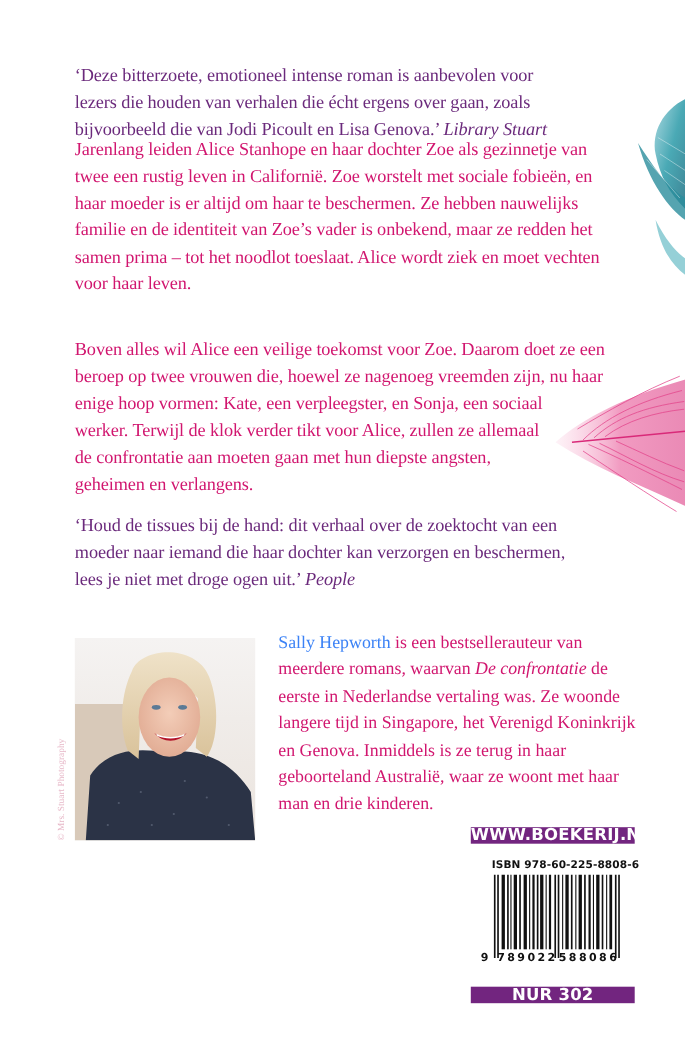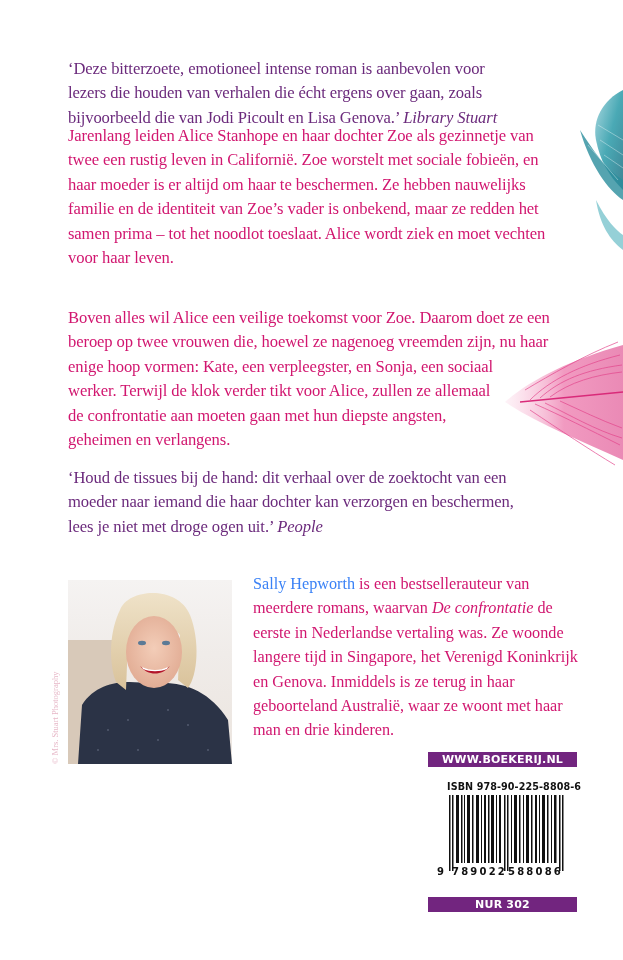--- a/index.html
+++ b/index.html
@@ -36,21 +36,21 @@
   .bio {
     position: absolute; left: 253px; top: 572px; width: 340px;
     font-family: "Liberation Serif", serif; font-size: 16.2px; line-height: 24.4px;
     color: #d1166f; margin: 0;
   }
   .bio .name { color: #3b82f6; }
 
   .bar {
     position: absolute; left: 428px; width: 149px; height: 15px;
     background: #72257f; color: #ffffff;
-    font-family: "DejaVu Sans", sans-serif; font-weight: bold; font-size: 11px;
+    font-family: "DejaVu Sans", sans-serif; font-weight: bold; font-size: 15px;
     text-align: center; line-height: 15px; letter-spacing: 0.2px;
   }
   .isbn-text {
     position: absolute; left: 447px; top: 781px; width: 116px;
     font-family: "DejaVu Sans", sans-serif; font-weight: bold; font-size: 9.6px;
     color: #111; letter-spacing: 0.1px; white-space: nowrap;
   }
   .barcode { position: absolute; left: 447px; top: 795px; }
   .barcode-digits {
     position: absolute; top: 866px; font-family: "DejaVu Sans", sans-serif;
@@ -163,21 +163,21 @@
 eerste in Nederlandse vertaling was. Ze woonde
 langere tijd in Singapore, het Verenigd Koninkrijk
 en Genova. Inmiddels is ze terug in haar
 geboorteland Australië, waar ze woont met haar
 man en drie kinderen.</span></p>
 
 <div class="bar" style="top:752px;">
   <span>WWW.BOEKERIJ.NL</span>
 </div>
 
-<div class="isbn-text">ISBN 978-90-225-8808-6</div>
+<div class="isbn-text">ISBN 978-60-225-8808-6</div>
 <svg class="barcode" width="118" height="76" viewBox="0 0 118 76">
   <g fill="#111">
     <rect x="2" y="0" width="1.5" height="76"></rect>
       <rect x="5" y="0" width="1.5" height="76"></rect>
     <rect x="9" y="0" width="3" height="68"></rect>
       <rect x="14" y="0" width="1.5" height="68"></rect>
     <rect x="17" y="0" width="1" height="68"></rect>
       <rect x="20" y="0" width="3" height="68"></rect>
     <rect x="25" y="0" width="1.5" height="68"></rect>
       <rect x="29" y="0" width="3" height="68"></rect>

